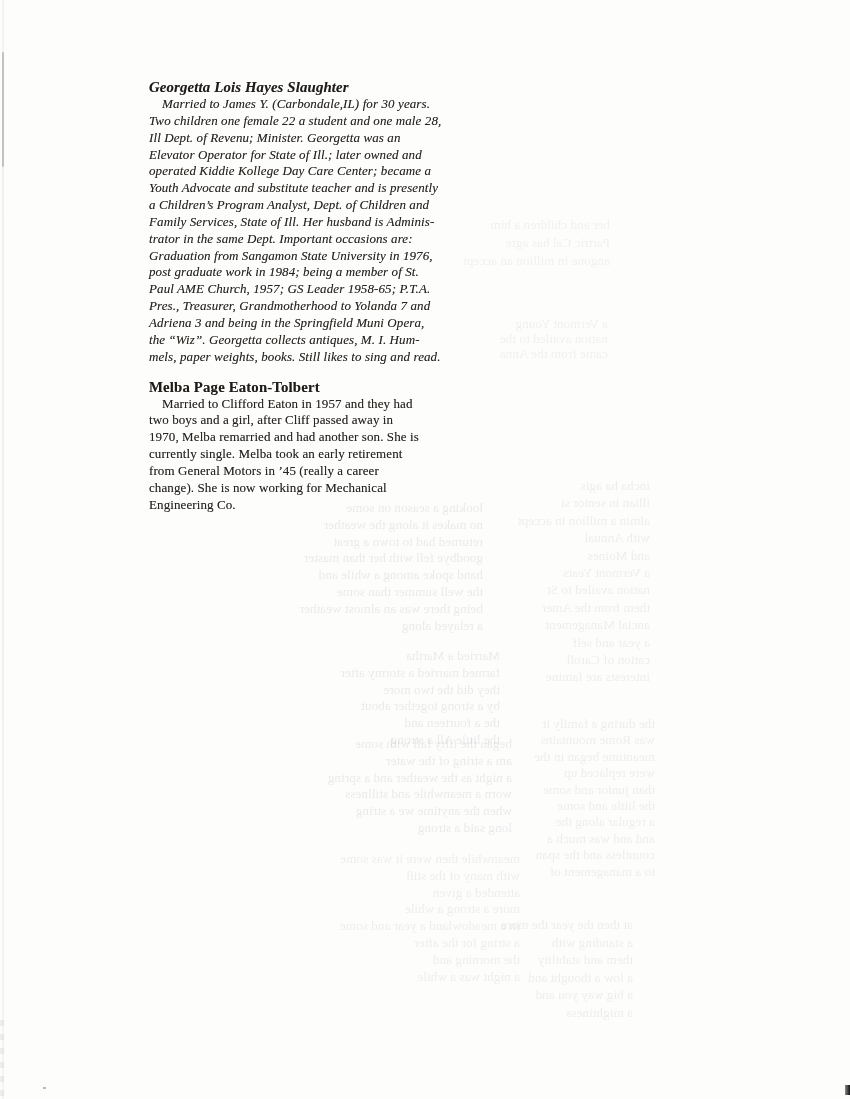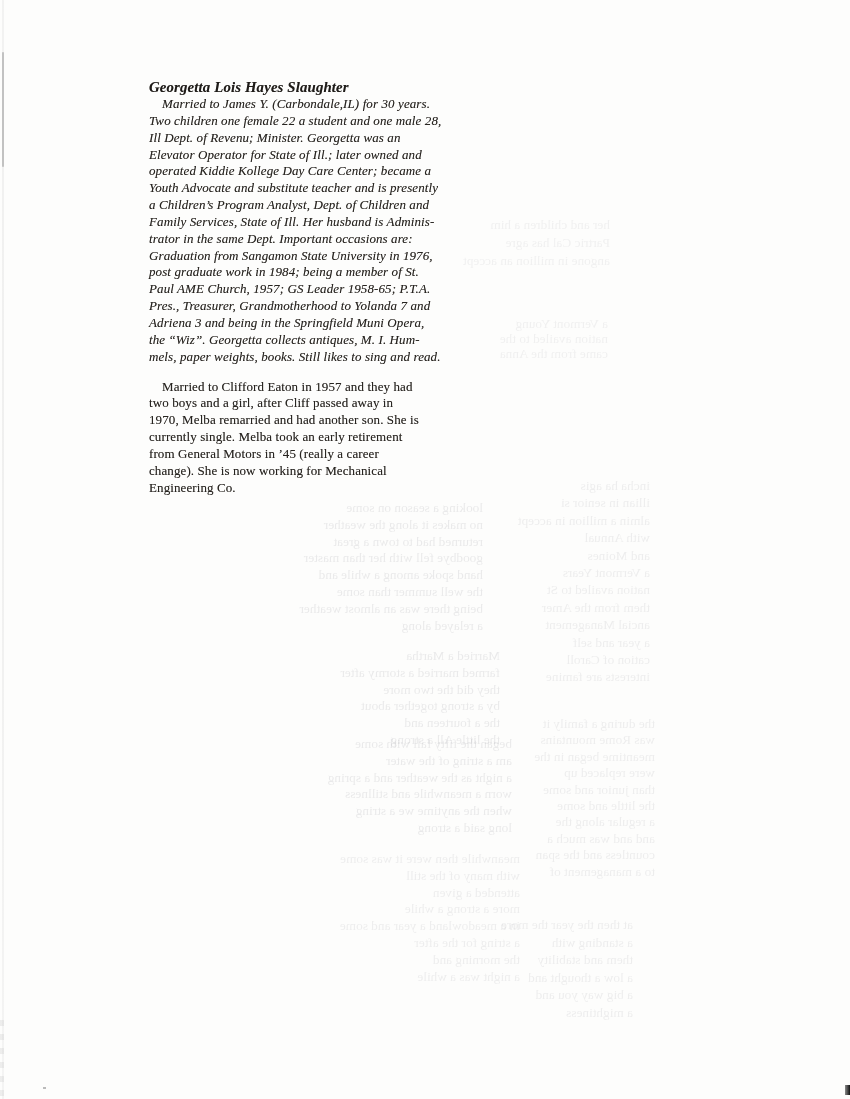--- a/index.html
+++ b/index.html
@@ -168,20 +168,21 @@
 trator in the same Dept.  Important occasions are:
 Graduation from Sangamon State University in 1976,
 post graduate work in 1984; being a member of St.
 Paul AME Church, 1957; GS  Leader 1958-65; P.T.A.
 Pres., Treasurer,  Grandmotherhood  to Yolanda 7 and
 Adriena 3 and being in the Springfield Muni Opera,
 the “Wiz”. Georgetta collects antiques, M. I. Hum-
 mels, paper weights, books.  Still likes to sing and read.</p>
     </section>
     <section class="entry">
+      <h2>Melba Page Eaton-Tolbert</h2>
       <p>Married to Clifford Eaton in 1957 and they had
 two boys and a girl, after Cliff passed away in
 1970, Melba remarried and had another son. She is
 currently single.  Melba took an early retirement
 from General Motors in ’45 (really a career
 change).  She is now working for Mechanical
 Engineering Co.</p>
     </section>
   </main>
 

